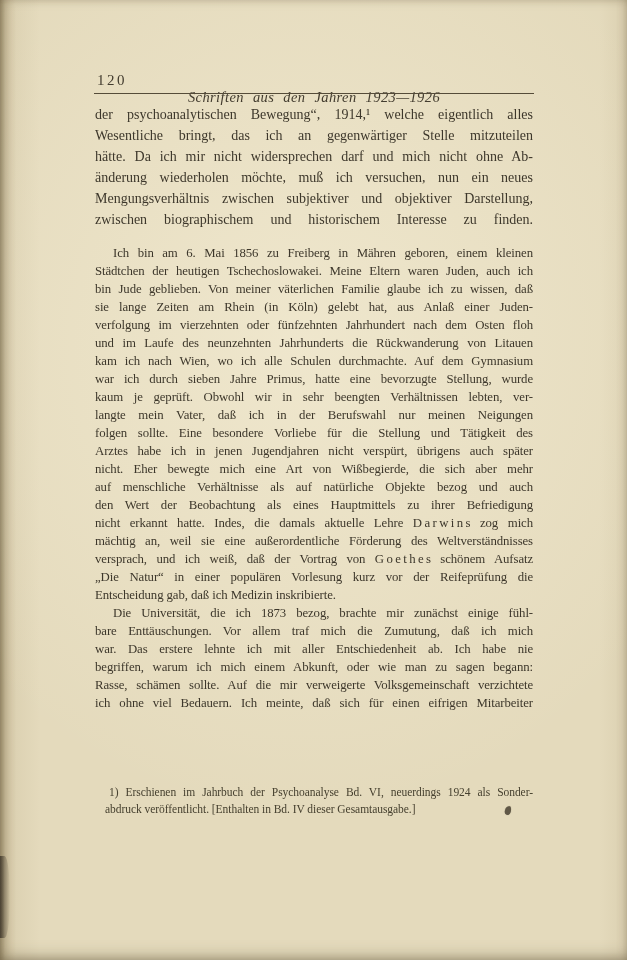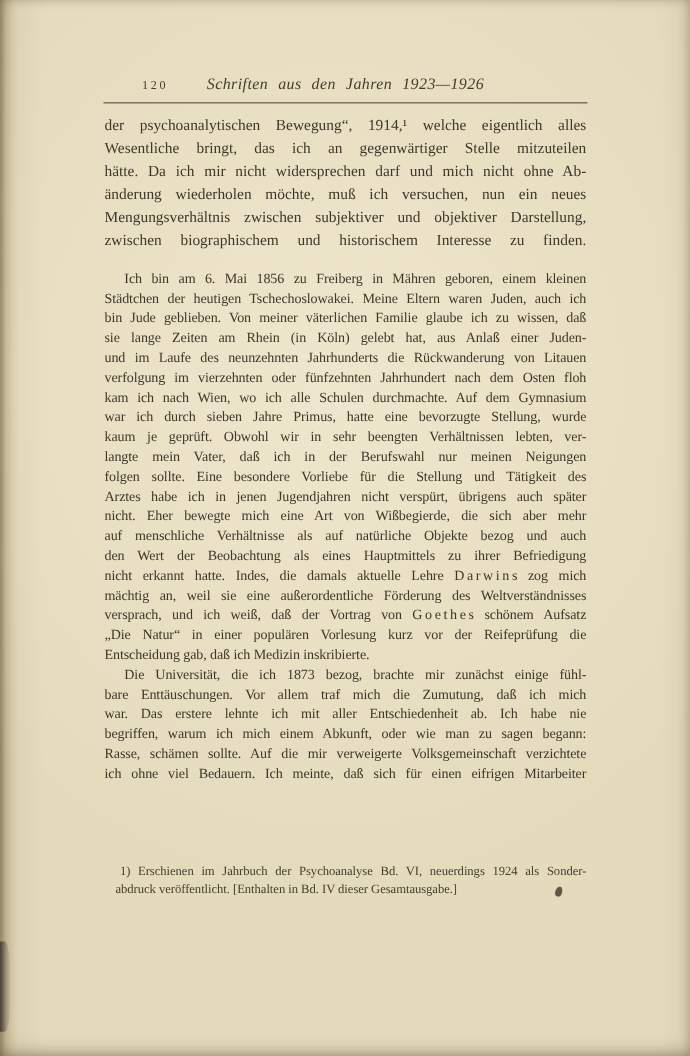--- a/index.html
+++ b/index.html
@@ -18,29 +18,29 @@
       inset 0 7px 12px -9px rgba(105,92,64,0.35);
     overflow: hidden;
     color: #3d372b;
     font-family: "Liberation Serif", "DejaVu Serif", serif;
     -webkit-font-smoothing: antialiased;
   }
 
   .page-header { position: absolute; left: 95px; top: 69px; width: 438px; height: 20px; }
   .page-number {
     position: absolute; left: 2px; top: 3px;
-    font-size: 11px; letter-spacing: 2.5px; color: #43Three;
+    font-size: 15px; letter-spacing: 2.5px; color: #43Three;
     color: #433c2f;
-    margin-left: 32px;
   }
   .running-title {
     display: block; text-align: center;
     font-style: italic; font-size: 14.5px;
     word-spacing: 5px; letter-spacing: 0.4px;
     color: #433c2f;
+    margin-top: 20px;
   }
   .header-rule {
     position: absolute; left: 94px; top: 93px; width: 440px;
     border-top: 1.2px solid #554c39;
   }
 
   .text-block { position: absolute; left: 95px; top: 104px; width: 438px; }
 
   .paragraph { margin: 0; }
   .para-intro {
@@ -101,22 +101,22 @@
         <div class="line">hätte. Da ich mir nicht widersprechen darf und mich nicht ohne Ab-</div>
         <div class="line">änderung wiederholen möchte, muß ich versuchen, nun ein neues</div>
         <div class="line">Mengungsverhältnis zwischen subjektiver und objektiver Darstellung,</div>
         <div class="line">zwischen biographischem und historischem Interesse zu finden.</div>
       </div>
     <div class="paragraph para-bio indent last-left">
         <div class="line">Ich bin am 6. Mai 1856 zu Freiberg in Mähren geboren, einem kleinen</div>
         <div class="line">Städtchen der heutigen Tschechoslowakei. Meine Eltern waren Juden, auch ich</div>
         <div class="line">bin Jude geblieben. Von meiner väterlichen Familie glaube ich zu wissen, daß</div>
         <div class="line">sie lange Zeiten am Rhein (in Köln) gelebt hat, aus Anlaß einer Juden-</div>
+        <div class="line">verfolgung im vierzehnten oder fünfzehnten Jahrhundert nach dem Osten floh</div>
         <div class="line">und im Laufe des neunzehnten Jahrhunderts die Rückwanderung von Litauen</div>
-        <div class="line">verfolgung im vierzehnten oder fünfzehnten Jahrhundert nach dem Osten floh</div>
         <div class="line">kam ich nach Wien, wo ich alle Schulen durchmachte. Auf dem Gymnasium</div>
         <div class="line">war ich durch sieben Jahre Primus, hatte eine bevorzugte Stellung, wurde</div>
         <div class="line">kaum je geprüft. Obwohl wir in sehr beengten Verhältnissen lebten, ver-</div>
         <div class="line">langte mein Vater, daß ich in der Berufswahl nur meinen Neigungen</div>
         <div class="line">folgen sollte. Eine besondere Vorliebe für die Stellung und Tätigkeit des</div>
         <div class="line">Arztes habe ich in jenen Jugendjahren nicht verspürt, übrigens auch später</div>
         <div class="line">nicht. Eher bewegte mich eine Art von Wißbegierde, die sich aber mehr</div>
         <div class="line">auf menschliche Verhältnisse als auf natürliche Objekte bezog und auch</div>
         <div class="line">den Wert der Beobachtung als eines Hauptmittels zu ihrer Befriedigung</div>
         <div class="line">nicht erkannt hatte. Indes, die damals aktuelle Lehre D a r w i n s zog mich</div>

